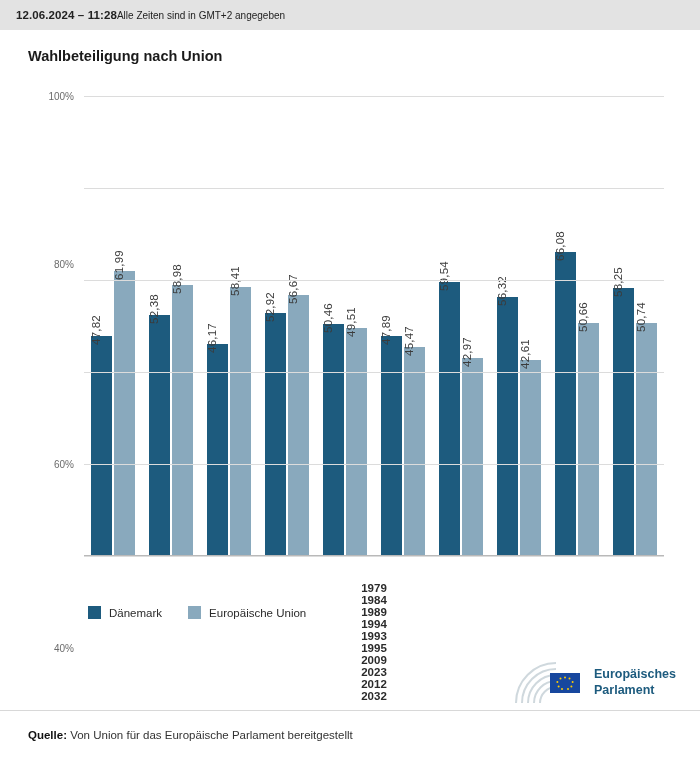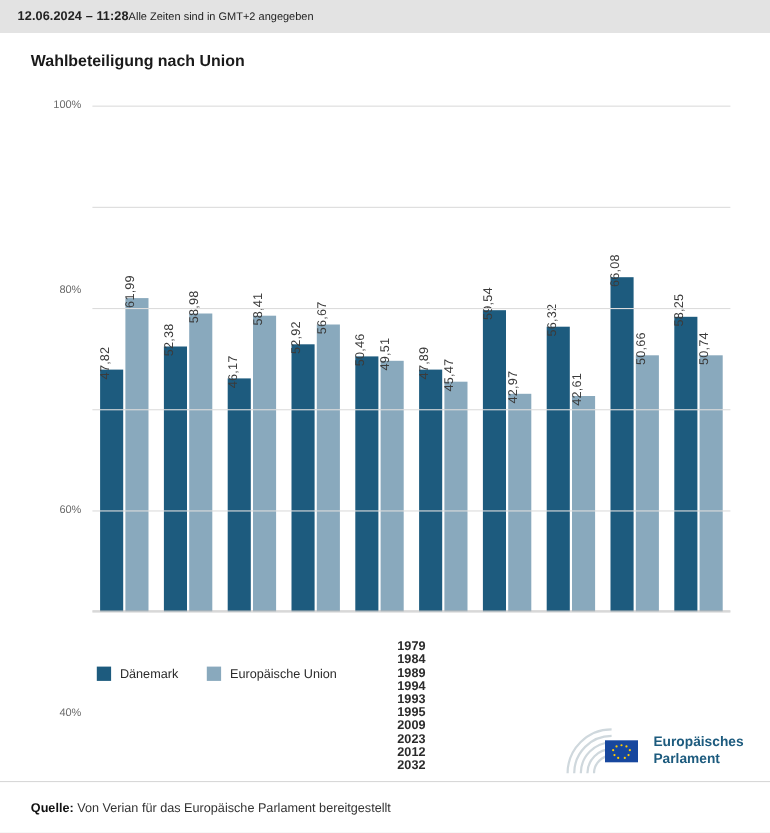--- a/index.html
+++ b/index.html
@@ -373,16 +373,16 @@
       </g>
     </svg>
     <div class="logo-text">
       <div>Europäisches</div>
       <div>Parlament</div>
     </div>
   </div>
 
   <div class="divider"></div>
   <div class="footer">
-    <b>Quelle:</b><span> Von Verian für das Europäische Parlament bereitgestellt</span>
+    <b>Quelle:</b><span> Von Union für das Europäische Parlament bereitgestellt</span>
   </div>
 
 </div>
 
 </body></html>

